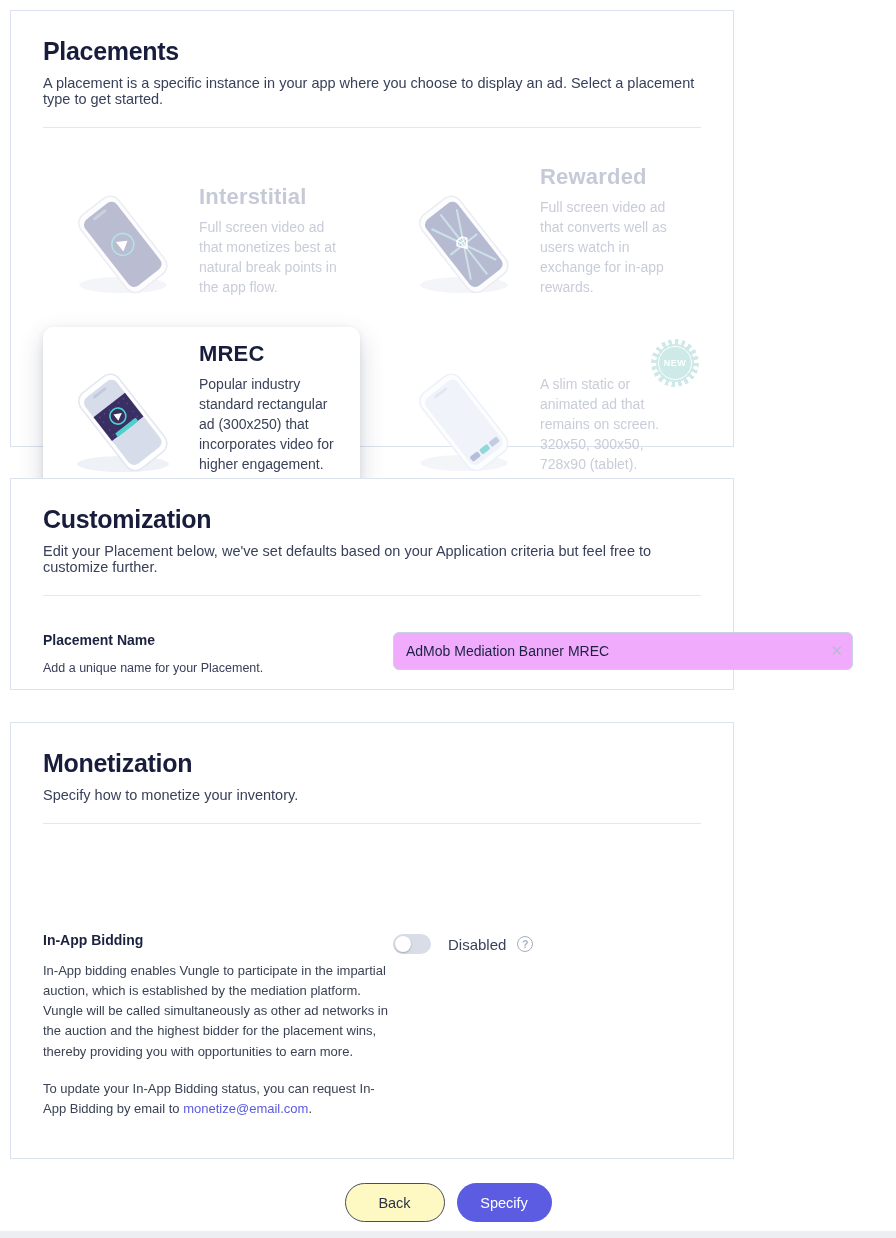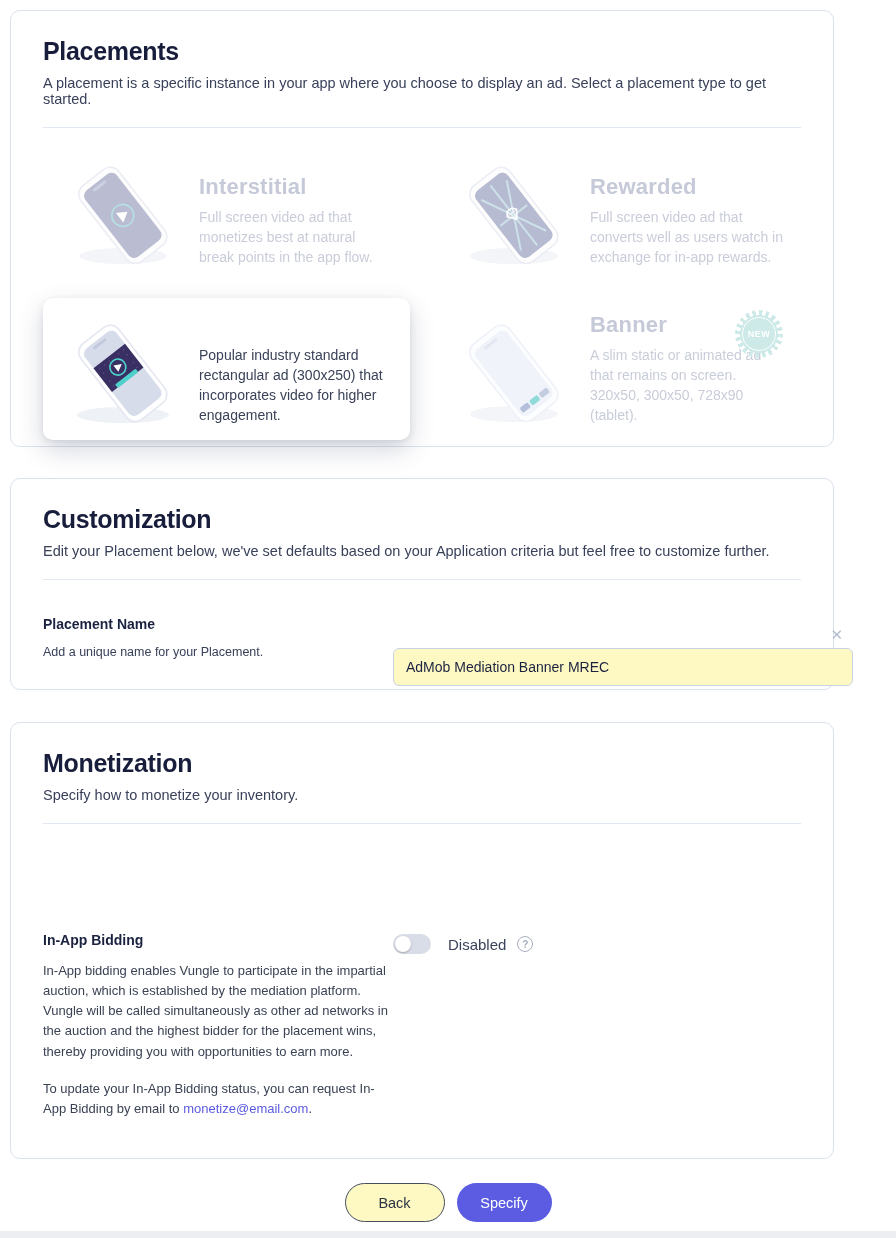--- a/index.html
+++ b/index.html
@@ -2,22 +2,22 @@
 <html><head>
 <meta charset="utf-8">
 <style>
   * { margin:0; padding:0; box-sizing:border-box; }
   html,body { background:#fff; }
   body {
     width:896px; height:1238px; position:relative; overflow:hidden;
     font-family:"Liberation Sans", sans-serif; color:#3a4254;
   }
   .card {
-    position:absolute; left:10px; width:824px; background:#fff;
-    border:1px solid #dbe2ee; border-radius:10px;
+    position:absolute; left:10px; width:724px; background:#fff;
+    border:1px solid #dbe2ee; border-radius:0;
   }
   #card-placements { top:10px;  height:437px; }
   #card-customization { top:478px; height:212px; }
   #card-monetization { top:722px; height:437px; }
 
   .card-inner { padding:26px 32px 0 32px; }
   .section-title {
     font-size:25px; font-weight:700; color:#171d3b; letter-spacing:-0.3px;
   }
   .section-sub { font-size:14.5px; color:#39415a; margin-top:9px; }
@@ -39,41 +39,41 @@
   .ptype-icon { flex:0 0 126px; height:104px; }
   .ptype-text { flex:1; }
   .ptype-title { font-size:22px; font-weight:700; letter-spacing:.2px; }
   .ptype.faded .ptype-title { color:#c6cad8; }
   .ptype.selected .ptype-title { color:#171d3b; }
   .ptype-desc { font-size:14px; line-height:1.42; margin-top:8px; }
   .ptype.faded .ptype-desc { color:#c9cdd9; }
   .ptype.selected .ptype-desc { color:#3a4258; }
 
   .badge-seal {
-    position:absolute; top:12px; right:18px; width:48px; height:48px;
+    position:absolute; top:12px; right:2px; width:48px; height:48px;
     border-radius:50%; display:flex; align-items:center; justify-content:center;
     background:repeating-conic-gradient(#cdeae8 0deg 9deg, rgba(205,234,232,0) 9deg 18deg);
   }
   .badge-inner {
     width:34px; height:34px; border-radius:50%; background:#cdeae8;
     border:1.5px solid #ffffff; outline:2px solid #cdeae8;
     display:flex; align-items:center; justify-content:center;
     color:#fff; font-size:9px; font-weight:700; letter-spacing:.5px;
   }
 
   
   .field-row { display:flex; margin-top:36px; }
   .field-label-col { flex:0 0 350px; }
   .field-label { font-size:14px; font-weight:700; color:#1b2240; }
   .field-hint { font-size:12.5px; color:#39415a; margin-top:13px; }
   .input-wrap { position:relative; width:460px; }
   .text-input {
     width:460px; height:38px; border:1px solid #c8d2e4; border-radius:6px;
     padding:0 30px 0 12px; font-size:14px; color:#1b2240;
-    font-family:"Liberation Sans", sans-serif; background:#fef9c3;margin-top:32px;
+    font-family:"Liberation Sans", sans-serif; background:#f0abfc;
   }
   .clear-x {
     position:absolute; right:10px; top:9px; font-size:15px; color:#b4bdcf;
     cursor:pointer; line-height:20px;
   }
 
   
   .bidding-row { display:flex; margin-top:108px; }
   .bidding-left { flex:0 0 350px; }
   .bidding-label { font-size:14px; font-weight:700; color:#1b2240; }
@@ -194,40 +194,40 @@
                   <circle cx="73" cy="56" r="0.8"></circle>
                   <circle cx="79" cy="56" r="0.8"></circle>
               </g>
               <circle cx="64" cy="44" r="8" fill="none" stroke="#4ed1cb" stroke-width="1.6"></circle>
               <path d="M61.5 40 L69 44 L61.5 48 Z" fill="#ffffff"></path>
               <rect x="51" y="56" width="26" height="4.5" rx="1" fill="#4ed1cb"></rect>
             </g>
           </svg>
         </div>
         <div class="ptype-text">
+          <div class="ptype-title">MREC</div>
           <div class="ptype-desc">Popular industry standard rectangular ad (300x250) that incorporates video for higher engagement.</div>
         </div>
       </div>
 
       <div class="ptype faded">
         <div class="ptype-icon">
           <svg width="126" height="104" viewBox="0 0 126 104">
             <ellipse cx="64" cy="92" rx="44" ry="8" fill="#f3f5f9"></ellipse>
             <g transform="rotate(-38 63 52)">
               <rect x="40" y="4" width="48" height="96" rx="11" fill="#fcfdfe" stroke="#eef1f7" stroke-width="1.5"></rect>
               <rect x="44" y="10" width="40" height="84" rx="7" fill="#f0f3f9"></rect>
               <rect x="56" y="13" width="16" height="3" rx="1.5" fill="#e2e7f1"></rect>
               <rect x="47" y="83" width="10" height="6" rx="1.5" fill="#b3bfdb"></rect>
               <rect x="59" y="83" width="10" height="6" rx="1.5" fill="#8fd9d8"></rect>
               <rect x="71" y="83" width="10" height="6" rx="1.5" fill="#c3cde2"></rect>
             </g>
           </svg>
         </div>
         <div class="ptype-text">
-          <div class="ptype-title">Banner</div>
           <div class="ptype-desc">A slim static or animated ad that remains on screen. 320x50, 300x50, 728x90 (tablet).</div>
         </div>
         <div class="badge-seal">
           <div class="badge-inner">NEW</div>
         </div>
       </div>
 
     </div>
   </div>
 </section>

